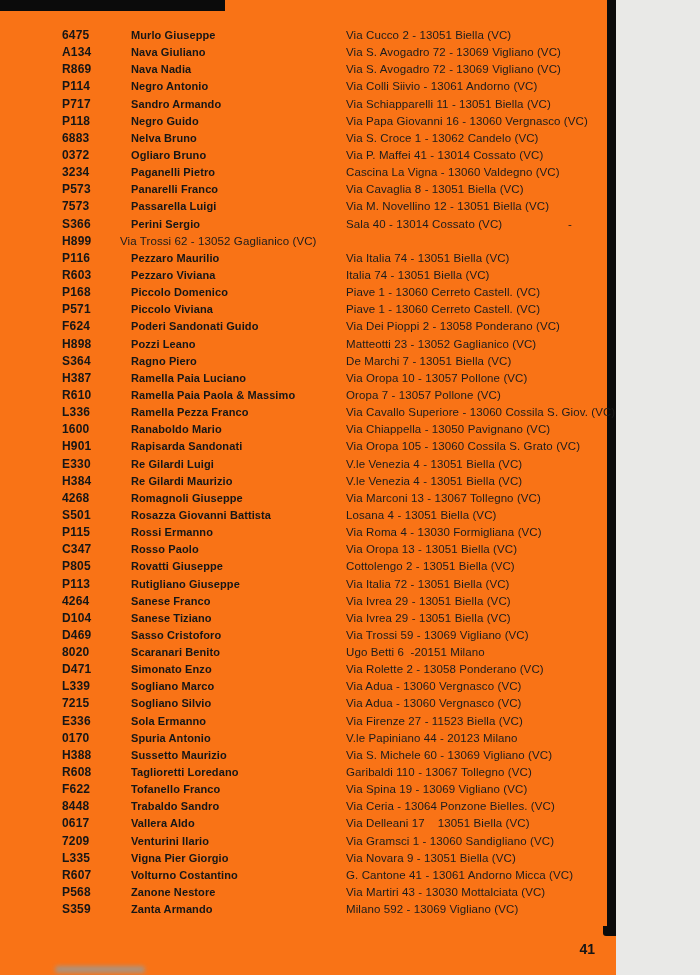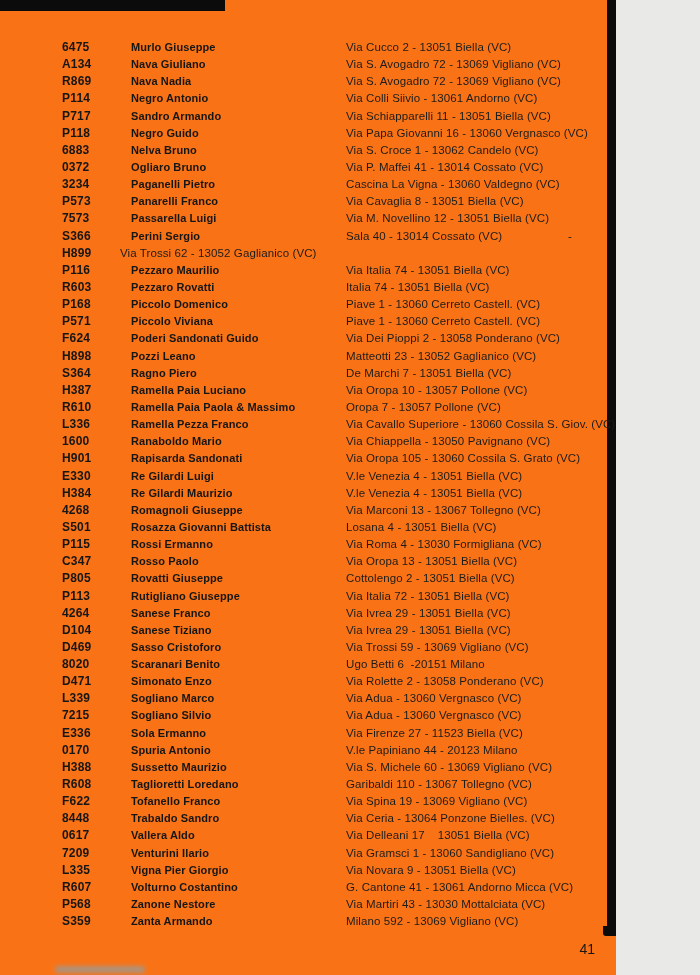--- a/index.html
+++ b/index.html
@@ -76,28 +76,27 @@
     white-space: pre;
     padding-left: 11px;
   }
   .address {
     flex: 1 1 auto;
     font-size: 11.5px;
     font-weight: 400;
     color: #1c1c1c;
     white-space: pre;
     letter-spacing: .1px;
-    margin-top: 12px;
   }
   .page-number {
     position: absolute;
     right: 21px;
     bottom: 18px;
     font-size: 14px;
-    font-weight: 400;
+    font-weight: 700;
   }
 </style>
 </head>
 <body>
 
 <div class="page">
   <div class="scan-bar-top"></div>
   <div class="scan-bar-right"></div>
   <div class="scan-smudge-bottom"></div>
 
@@ -180,21 +179,21 @@
   </div>
 
   <div class="row">
     <span class="code">P116</span>
     <span class="name">Pezzaro Maurilio</span>
     <span class="address">Via Italia 74 - 13051 Biella (VC)</span>
   </div>
 
   <div class="row">
     <span class="code">R603</span>
-    <span class="name">Pezzaro Rovatti</span>
+    <span class="name">Pezzaro Viviana</span>
     <span class="address">Italia 74 - 13051 Biella (VC)</span>
   </div>
 
   <div class="row">
     <span class="code">P168</span>
     <span class="name">Piccolo Domenico</span>
     <span class="address">Piave 1 - 13060 Cerreto Castell. (VC)</span>
   </div>
 
   <div class="row">

